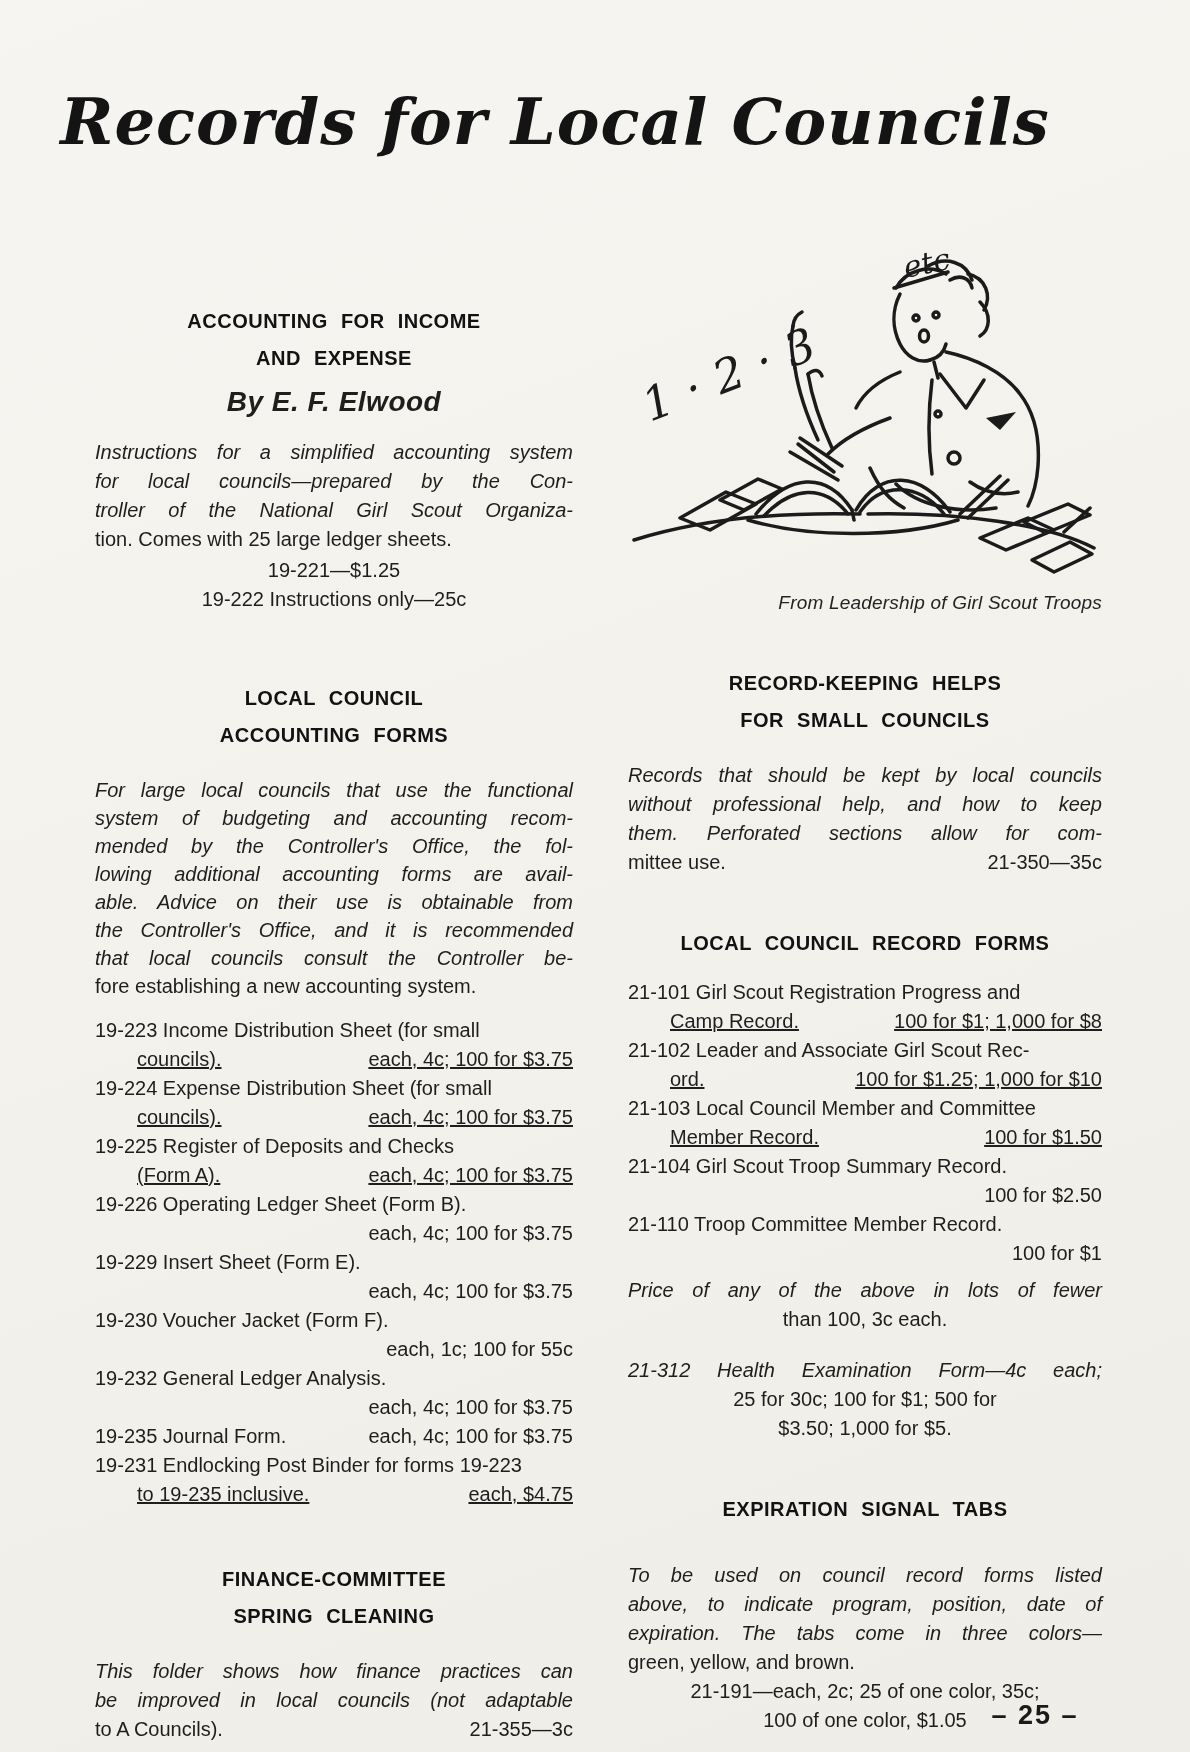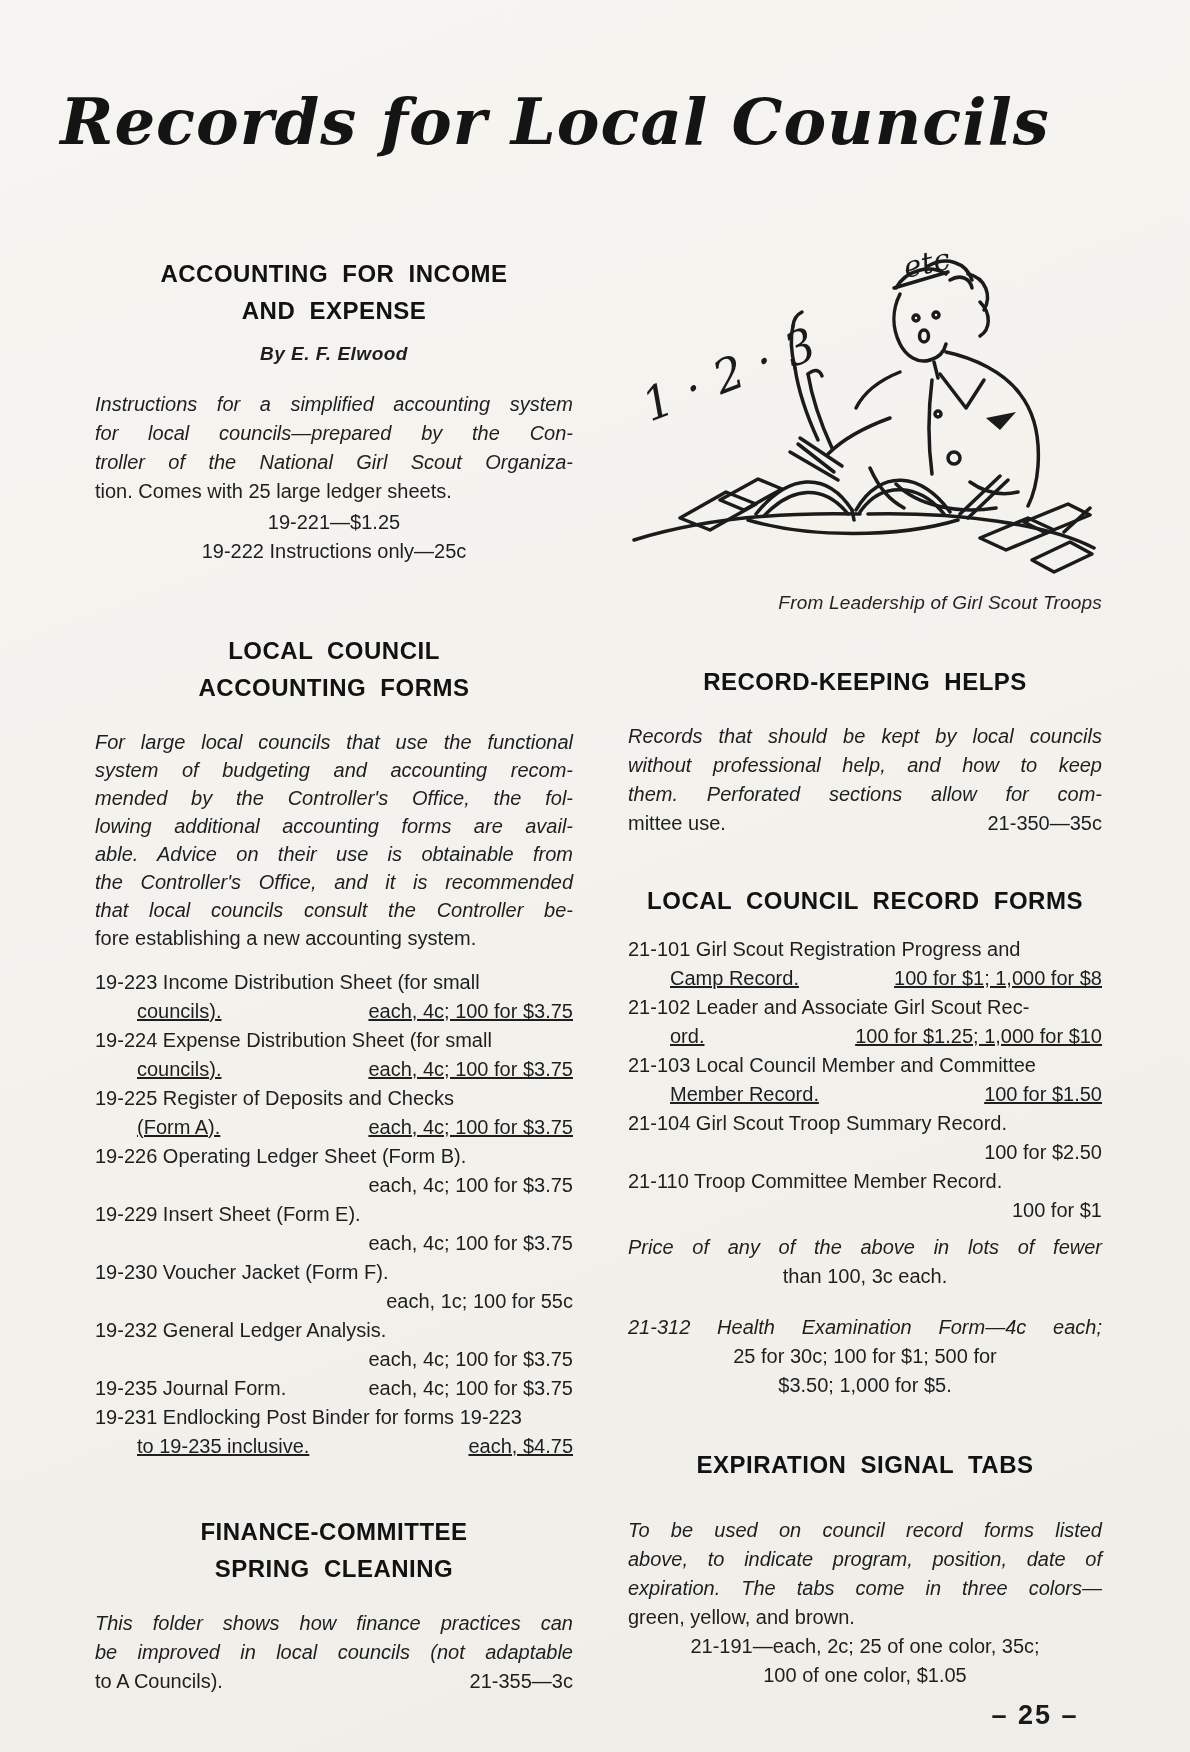--- a/index.html
+++ b/index.html
@@ -13,25 +13,25 @@
   .page-title{
     position:absolute;top:84px;left:0;width:100%;text-align:center;
     transform:translateX(-40px);
     font-family:"DejaVu Serif", serif;font-style:italic;font-weight:700;
     font-size:64px;letter-spacing:1px;color:#141414;
   }
   .col{position:absolute;font-size:20px;line-height:29px;}
   .col-left{left:95px;top:255px;width:478px;}
   .col-right{left:628px;top:222px;width:474px;}
   .heading{
-    font-weight:bold;font-size:24px;line-height:37px;text-align:center;
-    letter-spacing:0.5px;word-spacing:7px;color:#121212;
+    font-weight:bold;font-size:20px;line-height:37px;text-align:center;
+    letter-spacing:0.5px;word-spacing:7px;color:#121212;margin-top:48px;
   }
   .byline{
-    text-align:center;font-style:italic;font-weight:bold;font-size:19px;
+    text-align:center;font-style:italic;font-weight:bold;font-size:28px;
     margin-top:10px;letter-spacing:0.5px;
   }
   .jline{text-align:justify;text-align-last:justify;font-style:italic;}
   .plain{text-align:left;}
   .centered{text-align:center;}
   .row{display:flex;justify-content:space-between;}
   .row .r{text-align:right;white-space:nowrap;}
   .cont{padding-left:42px;text-decoration:underline;}
   .list{margin-top:16px;}
   .caption{
@@ -243,20 +243,21 @@
     </g>
   </svg>
 
   <div class="caption">
     <span class="pfx">From </span><span>Leadership of Girl Scout Troops</span>
   </div>
 
   <div style="margin-top:46px;">
     <div class="heading">
       <div>RECORD-KEEPING HELPS</div>
+      <div>FOR SMALL COUNCILS</div>
     </div>
     <div class="mt-p">
       <div class="jline">Records that should be kept by local councils</div>
       <div class="jline">without professional help, and how to keep</div>
       <div class="jline">them. Perforated sections allow for com-</div>
       <div class="row">
         <span>mittee use.</span>
         <span class="r">21-350—35c</span>
       </div>
     </div>

